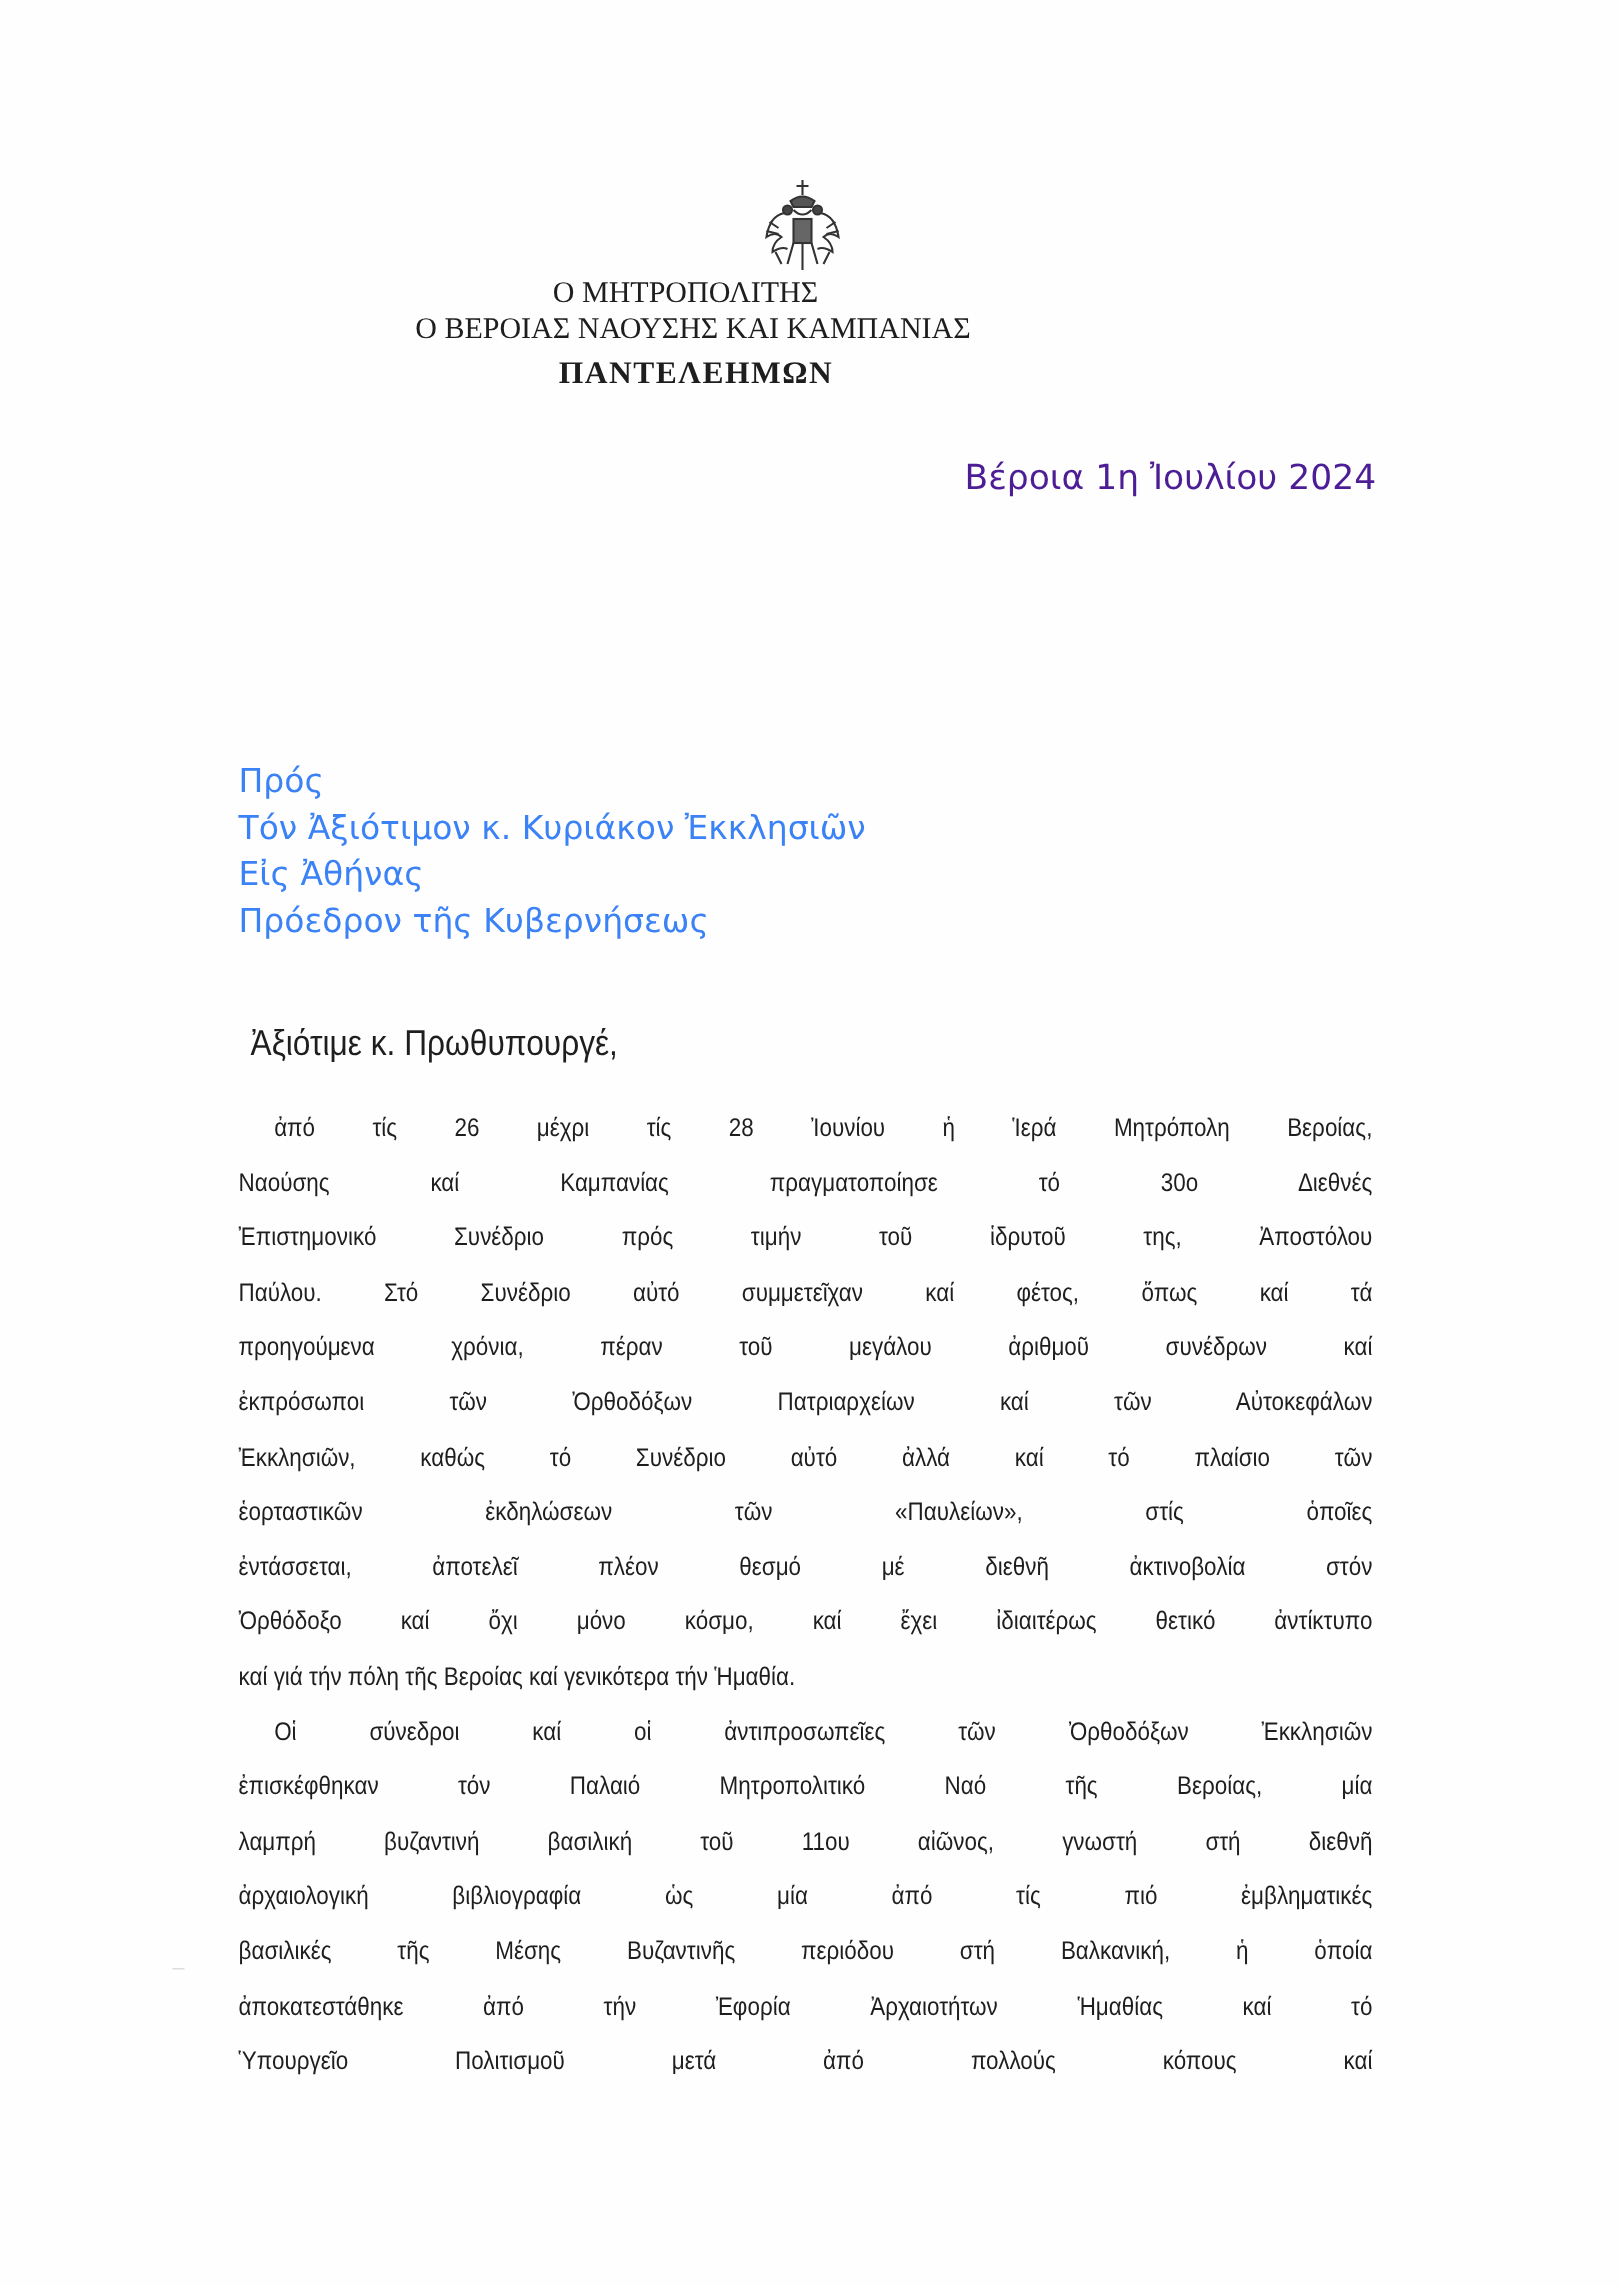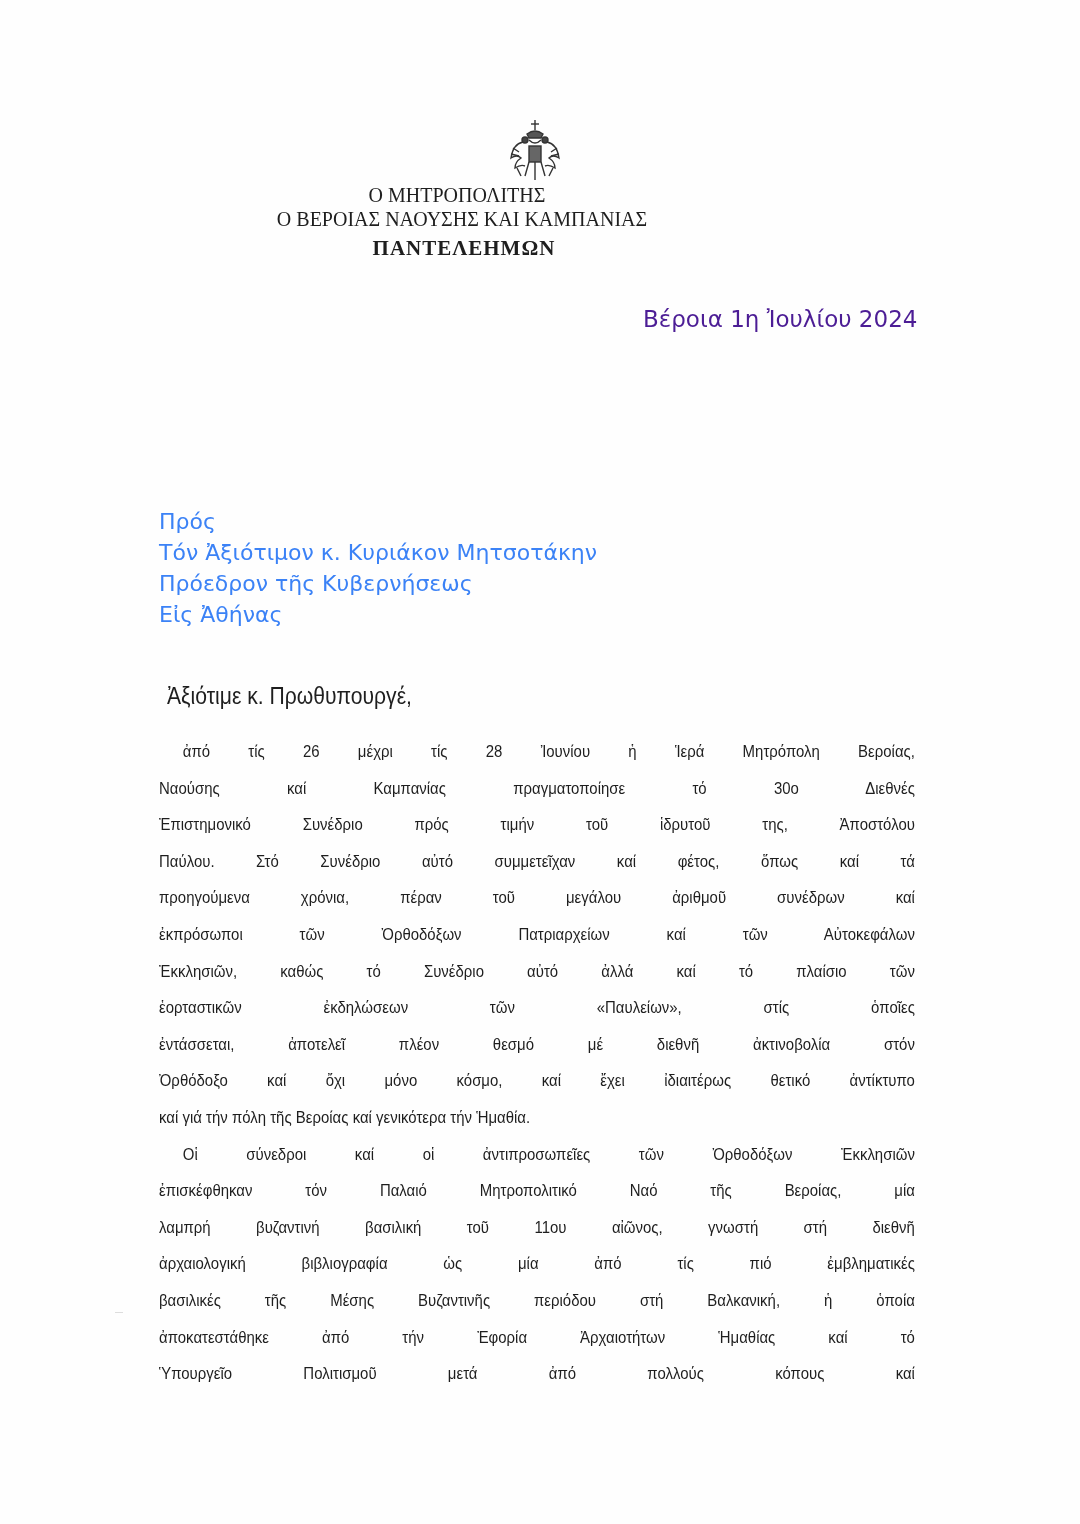--- a/index.html
+++ b/index.html
@@ -53,23 +53,23 @@
   </svg>
 
   <div class="header h1">Ο ΜΗΤΡΟΠΟΛΙΤΗΣ</div>
   <div class="header h2">Ο ΒΕΡΟΙΑΣ ΝΑΟΥΣΗΣ ΚΑΙ ΚΑΜΠΑΝΙΑΣ</div>
   <div class="header h3">ΠΑΝΤΕΛΕΗΜΩΝ</div>
 
   <div class="date sans">Βέροια 1η Ἰουλίου 2024</div>
 
   <div class="addr sans">
     <div>Πρός</div>
-    <div>Τόν Ἀξιότιμον κ. Κυριάκον Μητσοτάκην</div>
+    <div>Τόν Ἀξιότιμον κ. Κυριάκον Ἐκκλησιῶν</div>
+    <div>Εἰς Ἀθήνας</div>
     <div>Πρόεδρον τῆς Κυβερνήσεως</div>
-    <div>Εἰς Ἀθήνας</div>
   </div>
 
   <div class="salutation narrow">Ἀξιότιμε κ. Πρωθυπουργέ,</div>
 
   <div class="body narrow">
     <span class="line indent">ἀπό τίς 26 μέχρι τίς 28 Ἰουνίου ἡ Ἱερά Μητρόπολη Βεροίας,</span>
     <span class="line">Ναούσης καί Καμπανίας πραγματοποίησε τό 30ο Διεθνές</span>
     <span class="line">Ἐπιστημονικό Συνέδριο πρός τιμήν τοῦ ἱδρυτοῦ της, Ἀποστόλου</span>
     <span class="line">Παύλου. Στό Συνέδριο αὐτό συμμετεῖχαν καί φέτος, ὅπως καί τά</span>
     <span class="line">προηγούμενα χρόνια, πέραν τοῦ μεγάλου ἀριθμοῦ συνέδρων καί</span>

